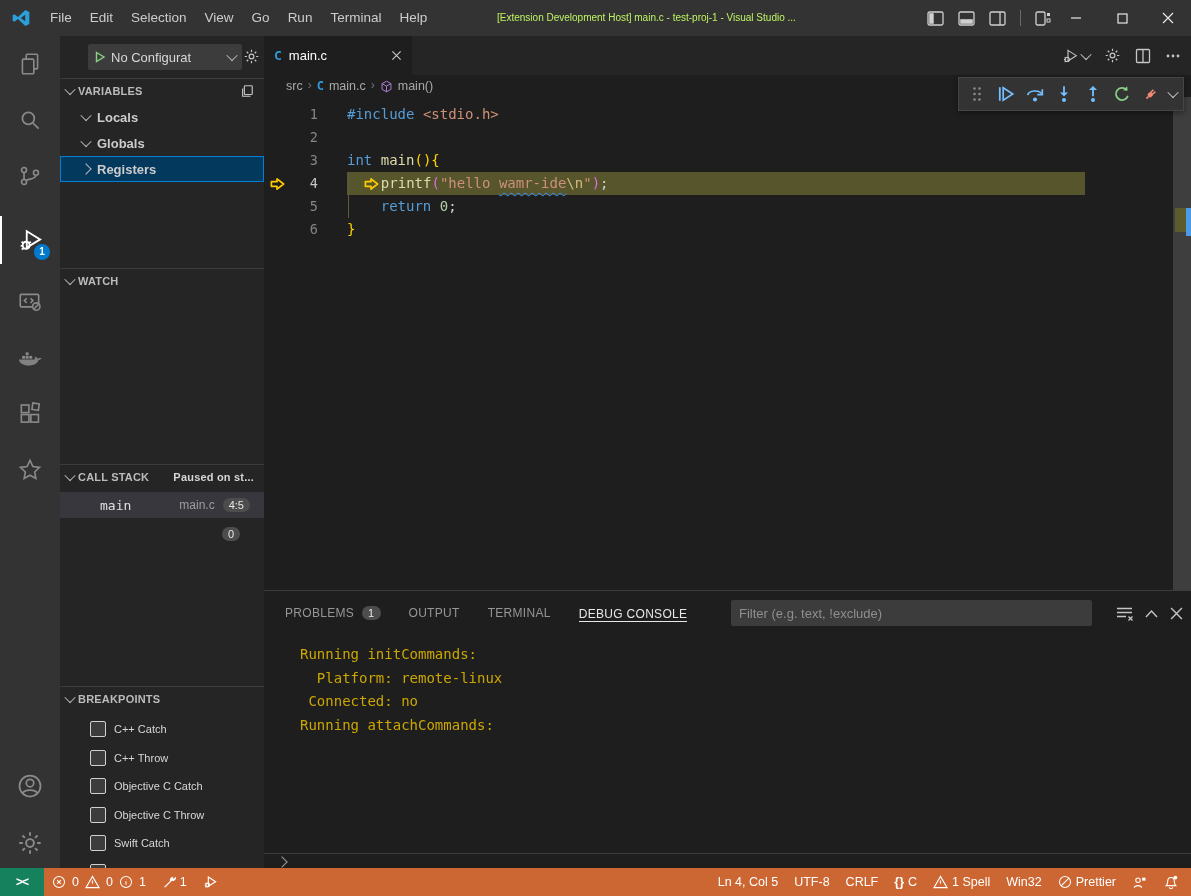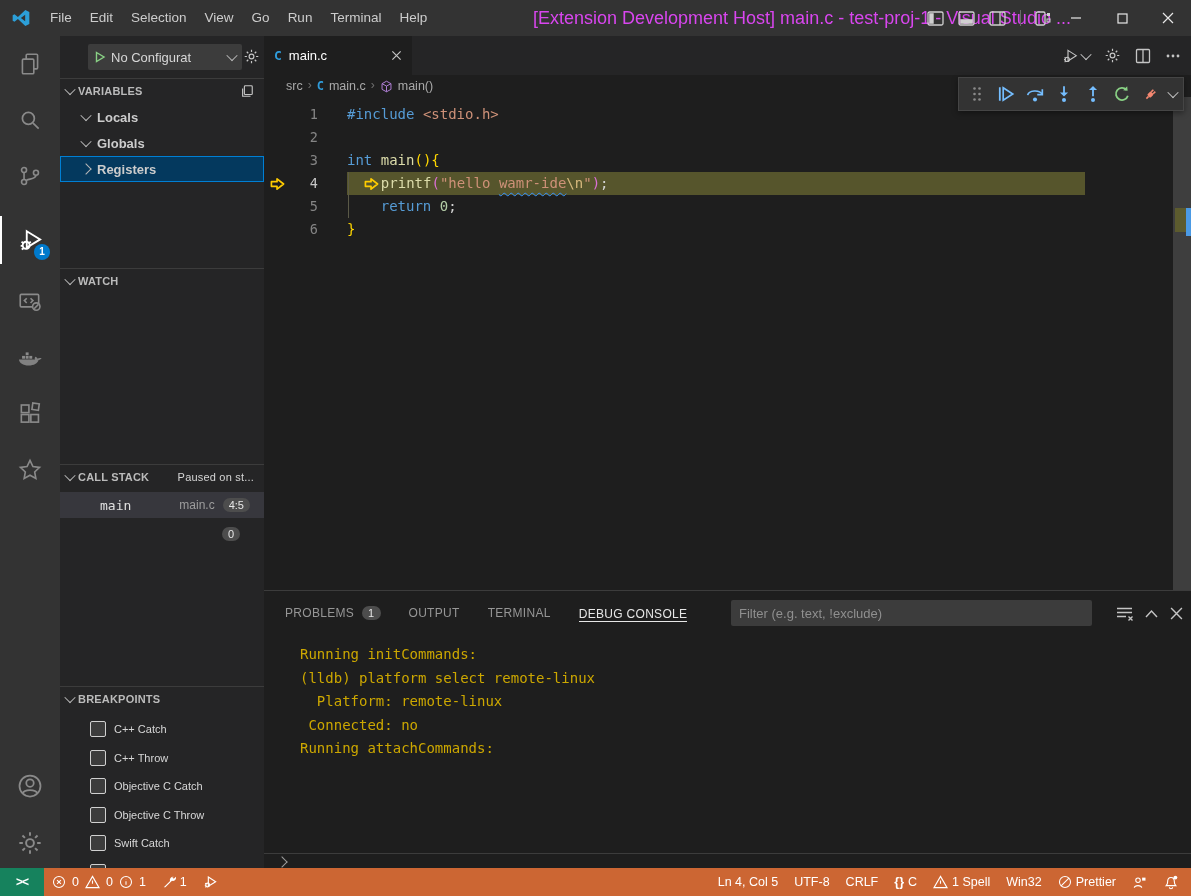--- a/index.html
+++ b/index.html
@@ -6,21 +6,21 @@
   #root{position:relative;width:1191px;height:896px;background:#1e1e1e;overflow:hidden;
         font-family:"Liberation Sans",sans-serif;color:#cccccc;font-size:13px;
         -webkit-font-smoothing:antialiased;}
   svg{display:block;}
 
   
   #titlebar{position:absolute;left:0;top:0;width:100%;height:36px;background:#333333;display:flex;align-items:center;}
   #logo{margin:0 10px 0 11px;}
   #menubar{display:flex;align-items:center;height:100%;}
   .menu{padding:0 9px;color:#cccccc;font-size:13.5px;line-height:36px;cursor:default;}
-  #window-title{position:absolute;left:497px;top:0;line-height:36px;font-size:18px;color:#d946ef;white-space:nowrap;margin-left:36px;}
+  #window-title{position:absolute;left:497px;top:0;line-height:36px;font-size:10px;color:#bef264;white-space:nowrap;}
   #layout-controls{position:absolute;right:140px;top:0;height:36px;display:flex;align-items:center;gap:14px;color:#d0d0d0;}
   .lc-sep{width:1px;height:16px;background:#6a6a6a;}
   #window-controls{position:absolute;right:0;top:0;height:36px;display:flex;}
   .wc{width:46px;height:36px;display:flex;align-items:center;justify-content:center;color:#e8e8e8;}
 
   
   #activitybar{position:absolute;left:0;top:36px;width:60px;height:832px;background:#333333;}
   .ab-item{position:absolute;left:0;width:60px;height:48px;display:flex;align-items:center;justify-content:center;color:#8a8a8a;}
   .ab-item.active{color:#ffffff;border-left:2px solid #ffffff;}
   .ab-badge{position:absolute;right:12px;bottom:4px;min-width:16px;height:16px;border-radius:50%;background:#007acc;color:#fff;
@@ -35,21 +35,21 @@
   #sidebar-gear{position:absolute;right:4px;top:4px;color:#c5c5c5;}
   .sec-header{position:absolute;left:0;width:100%;height:24px;display:flex;align-items:center;gap:4px;padding-left:6px;box-sizing:border-box;
               font-size:11px;font-weight:bold;color:#bbbbbb;letter-spacing:.2px;}
   .sec-divider{border-top:1px solid #3c3c3c;}
   .chev{width:7px;height:7px;border-right:1.4px solid #b8b8b8;border-bottom:1.4px solid #b8b8b8;flex:none;}
   .chev.down{transform:rotate(45deg) translate(-1px,-1px);}
   .chev.right{transform:rotate(-45deg);}
   .tree-row{position:absolute;left:0;width:100%;height:26px;display:flex;align-items:center;gap:7px;padding-left:22px;box-sizing:border-box;
             font-size:13px;font-weight:bold;color:#cccccc;}
   .tree-row.selected{background:#04395e;outline:1px solid #007fd4;outline-offset:-1px;}
-  #callstack-status{margin-left:auto;margin-right:10px;font-size:11px;font-weight:normal;color:#d5d5d5;white-space:nowrap;}
+  #callstack-status{margin-left:auto;margin-right:10px;font-size:11px;font-weight:bold;color:#d5d5d5;white-space:nowrap;}
   #stack-frame{position:absolute;left:0;width:100%;height:26px;background:#37373d;display:flex;align-items:center;}
   #stack-frame .fname{margin-left:40px;font-family:"DejaVu Sans Mono",monospace;font-size:13px;color:#e0e0e0;}
   #stack-frame .ffile{margin-left:48px;font-size:12px;color:#9d9d9d;}
   .pill{margin-left:8px;background:#4d4d4d;color:#e6e6e6;border-radius:9px;font-size:11px;padding:1px 6px;}
   #session-badge-row{position:absolute;left:0;width:100%;height:24px;display:flex;align-items:center;justify-content:flex-end;padding-right:24px;box-sizing:border-box;}
   .bp-row{position:absolute;left:0;width:100%;height:26px;display:flex;align-items:center;gap:8px;padding-left:30px;box-sizing:border-box;color:#d7d7d7;font-size:11px;}
   .checkbox{width:14px;height:14px;background:#3c3c3c;border:1.4px solid #d0d0d0;border-radius:2px;flex:none;}
 
   
   #editor{position:absolute;left:264px;top:36px;width:927px;height:554px;background:#1e1e1e;}
@@ -526,21 +526,20 @@
           </span>
         <span>
             <svg width="13" height="13" viewBox="0 0 12 12">
               <path d="M1 1l10 10M11 1L1 11" stroke="currentColor" stroke-width="1.3"></path>
             </svg>
           </span>
       </div>
     </div>
     <div id="console-output">
         <div class="console-line">Running initCommands:</div>
-        <div class="console-line">(lldb) platform select remote-linux</div>
         <div class="console-line">  Platform: remote-linux</div>
         <div class="console-line"> Connected: no</div>
         <div class="console-line">Running attachCommands:</div>
       </div>
     <div id="console-input-row">
       <span id="console-prompt"></span>
     </div>
   </div>
 
   <div id="statusbar">

